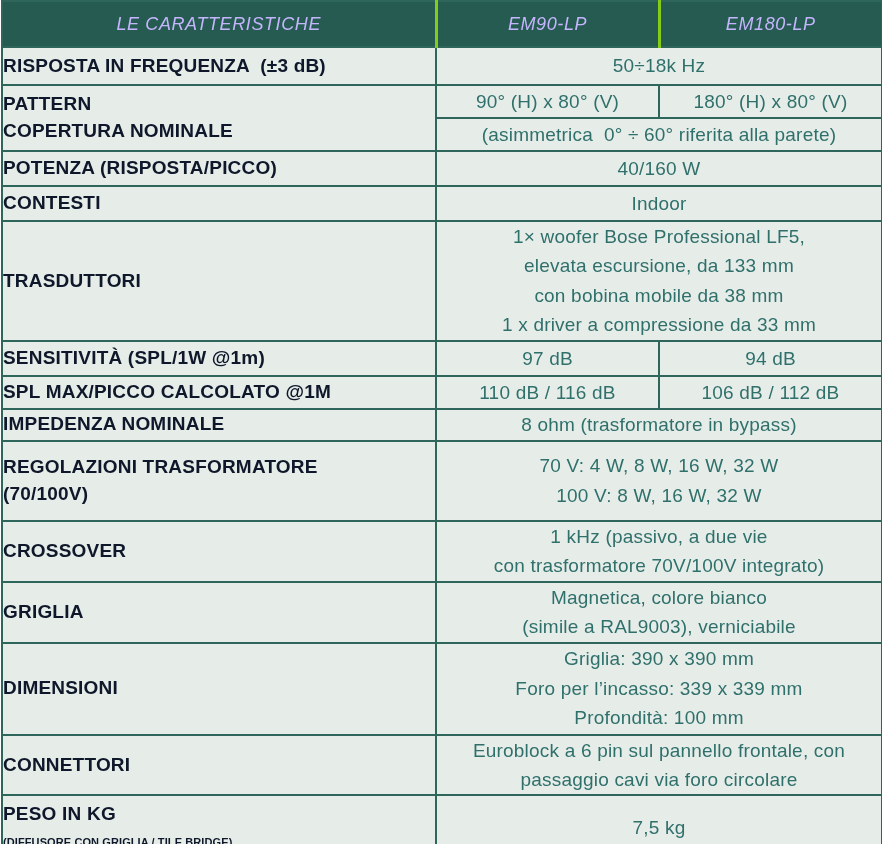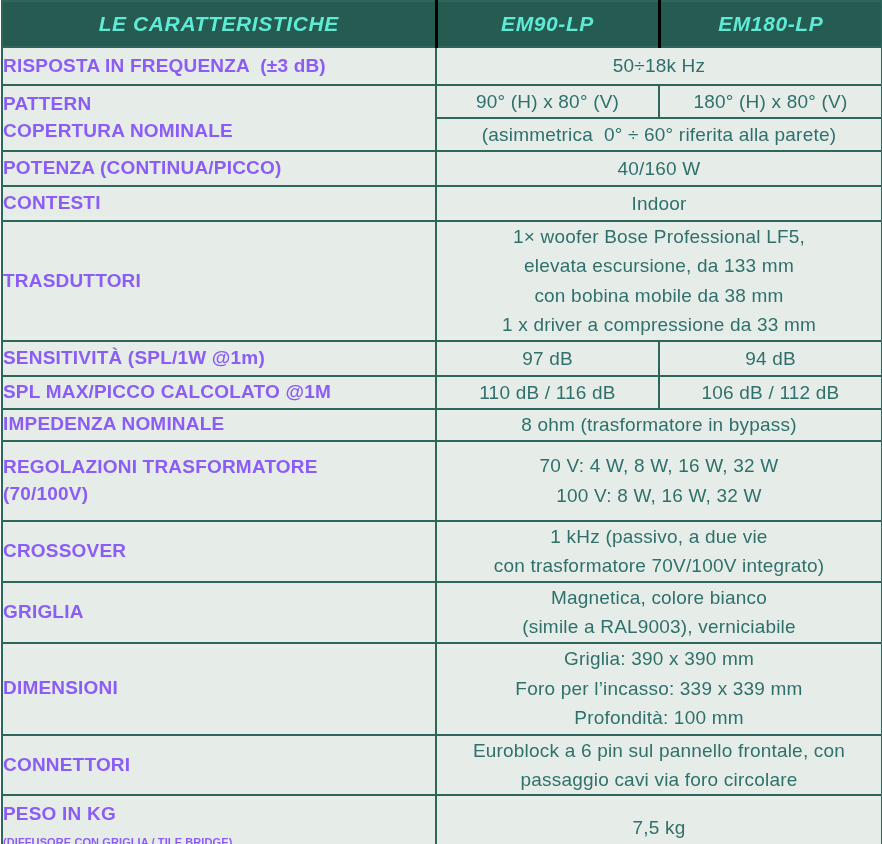--- a/index.html
+++ b/index.html
@@ -12,35 +12,35 @@
     font-family: "Liberation Sans", sans-serif;
   }
   table.specs th, table.specs td {
     border: 2px solid #2e665c;
     padding: 0;
     vertical-align: middle;
     overflow: hidden;
   }
   thead th {
     background: #255b50;
-    color: #5eead4;
-    font-weight: bold;
+    color: #c4b5fd;
+    font-weight: normal;
     font-style: italic;
-    font-size: 21px;
+    font-size: 18px;
     letter-spacing: 0.6px;
     height: 44px;
     text-align: center;
   }
-  thead th.model { border-left: 3px solid #000000; }
+  thead th.model { border-left: 3px solid #84cc16; }
   td { background: #e6ede9; }
   td.label {
     text-align: left;
     padding: 3px 8px;
     font-weight: bold;
-    color: #8b5cf6;
+    color: #0f172a;
     font-size: 19px;
     line-height: 1.4;
     white-space: pre-wrap;
     letter-spacing: 0.2px;
   }
   td.label .sub {
     font-size: 11px;
     letter-spacing: 0.1px;
   }
   td.val {
@@ -90,21 +90,21 @@
         <td class="label" rowspan="2">PATTERN
 COPERTURA NOMINALE</td>
         <td class="val">90° (H) x 80° (V)</td>
         <td class="val">180° (H) x 80° (V)</td>
       </tr>
       <tr class="h33">
         <td class="val" colspan="2">(asimmetrica  0° ÷ 60° riferita alla parete)</td>
       </tr>
 
       <tr class="h35">
-        <td class="label">POTENZA (CONTINUA/PICCO)</td>
+        <td class="label">POTENZA (RISPOSTA/PICCO)</td>
         <td class="val" colspan="2">40/160 W</td>
       </tr>
 
       <tr class="h35">
         <td class="label">CONTESTI</td>
         <td class="val" colspan="2">Indoor</td>
       </tr>
 
       <tr class="h118">
         <td class="label">TRASDUTTORI</td>

